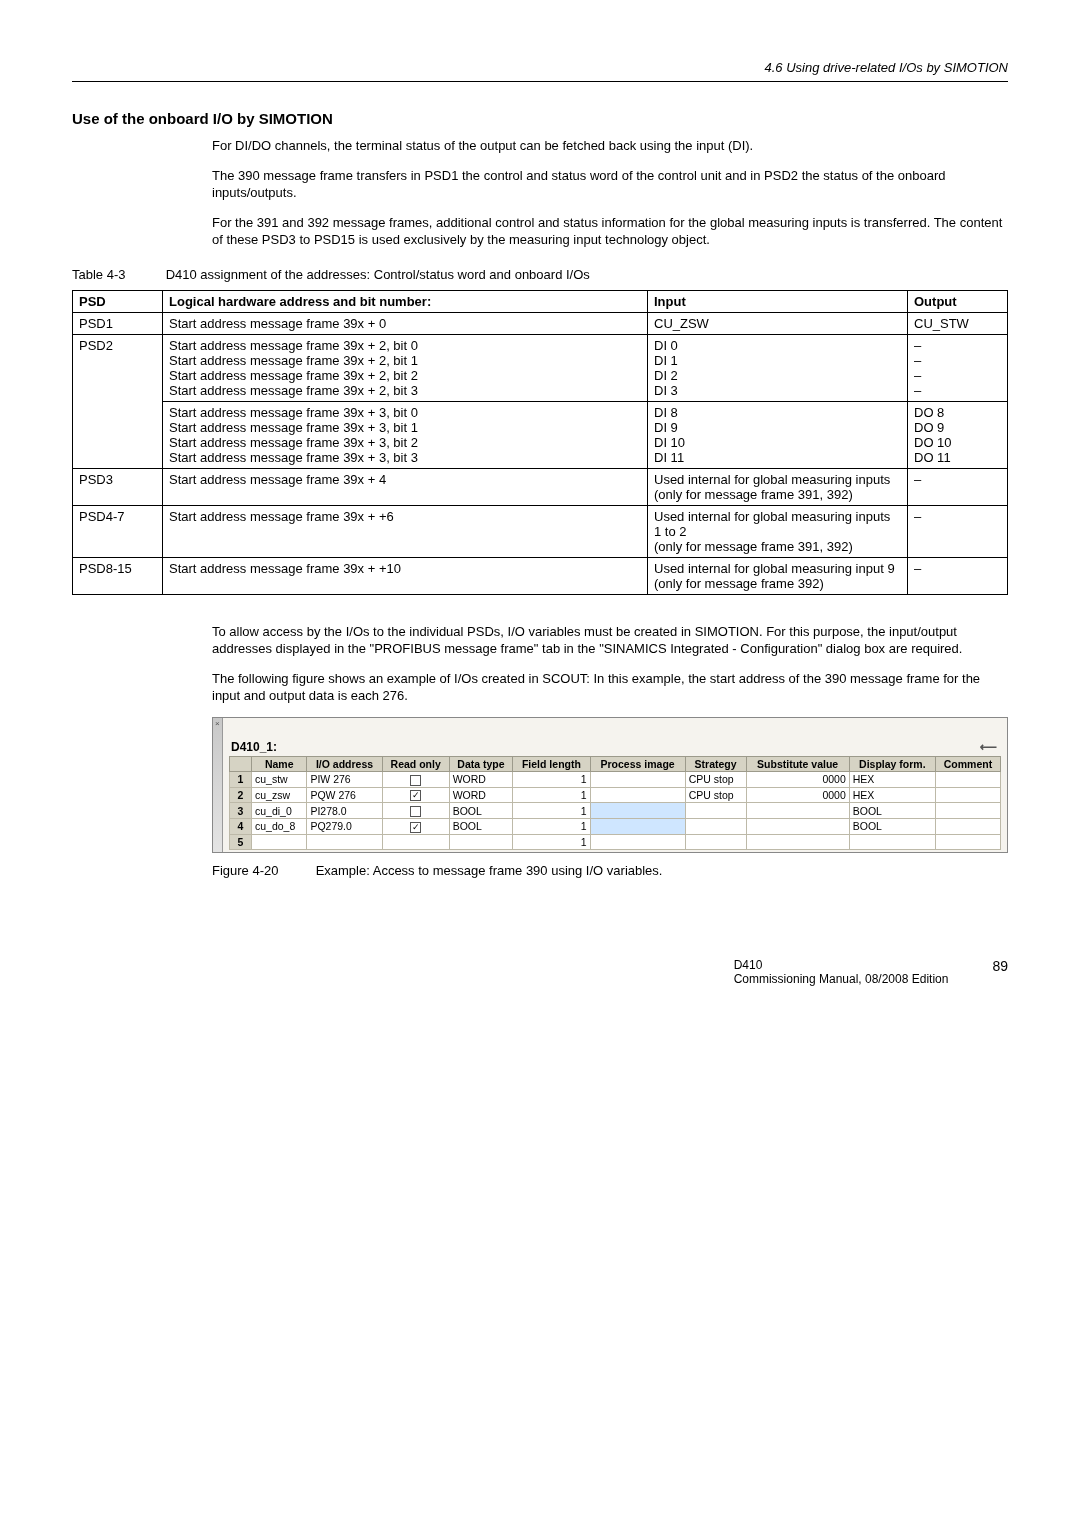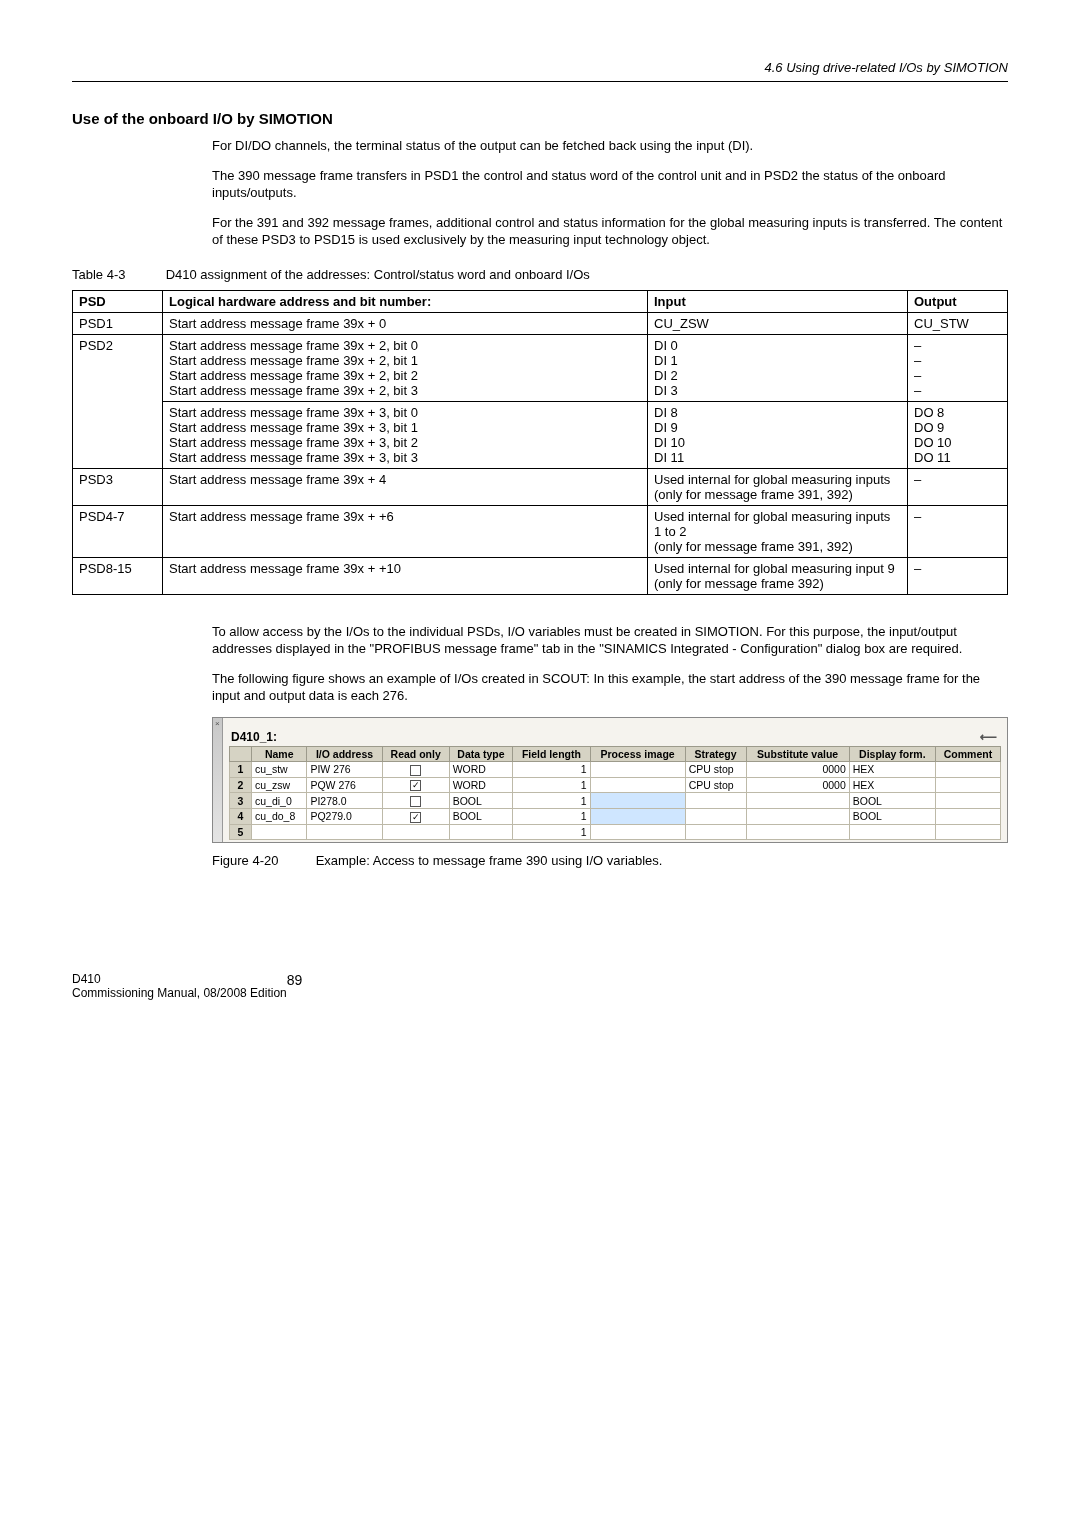--- a/index.html
+++ b/index.html
@@ -31,21 +31,21 @@
     background: #f5f3ee;
     padding: 0;
     position: relative;
   }
   .fig-leftbar {
     position: absolute; left: 0; top: 0; bottom: 0; width: 10px;
     background: linear-gradient(#c8c8c8,#e4e4e4);
     border-right: 1px solid #999;
   }
   .fig-leftbar .x { position:absolute; top:1px; left:2px; font-size:8px; color:#555; }
-  .fig-body { margin-left: 10px; padding: 8px 6px 2px 6px; }
+  .fig-body { margin-left: 10px; padding: 18px 6px 2px 6px; }
   .d410-label { font-weight: bold; font-size: 12px; padding: 4px 0 2px 2px; display:flex; justify-content:space-between; align-items:center;}
   .arrow-icon { font-size: 12px; color:#555; padding-right:4px;}
   table.grid { width: 100%; border-collapse: collapse; font-size: 10.5px; background:#fff; }
   table.grid th { background: #d6d3c4; border: 1px solid #9c9a8b; padding: 1px 3px; font-weight:bold; }
   table.grid td { border: 1px solid #bdb9a8; padding: 1px 3px; background:#fff; }
   table.grid td.rowhdr { background:#d6d3c4; text-align:center; font-weight:bold; }
   table.grid td.sel { background:#cfe6ff; }
   .chk { display:inline-block; width:11px; height:11px; border:1px solid #555; background:#fff; vertical-align:middle; text-align:center; line-height:9px; font-size:9px; }
   .tab-sym {
     display: inline-block;
@@ -54,21 +54,21 @@
     border-bottom: none;
     padding: 1px 8px;
     font-size: 10px;
     margin: 3px 0 0 2px;
   }
   .tab-icon { display:inline-block; width:14px; vertical-align:middle; }
   .tab-icon span { display:block; height:2px; background:#3a6; margin:1px 0; width:10px; }
   .tab-icon span.b { background:#5a9; }
   .fig-caption { margin: 10px 0 0 140px; }
   .fig-caption .fl { display:inline-block; width:100px; }
-  .footer { margin-top: 104px; display:flex; justify-content:flex-start; font-size:12px; }
+  .footer { margin-top: 80px; display:flex; justify-content:flex-end; font-size:12px;gap:44px; }
   .footer-right { font-size: 14px; }
 </style>
 </head>
 <body>
 
 <div class="hdr-right">
   <div class="hdr-sub">4.6 Using drive-related I/Os by SIMOTION</div>
 </div>
 <hr class="hr">
 

